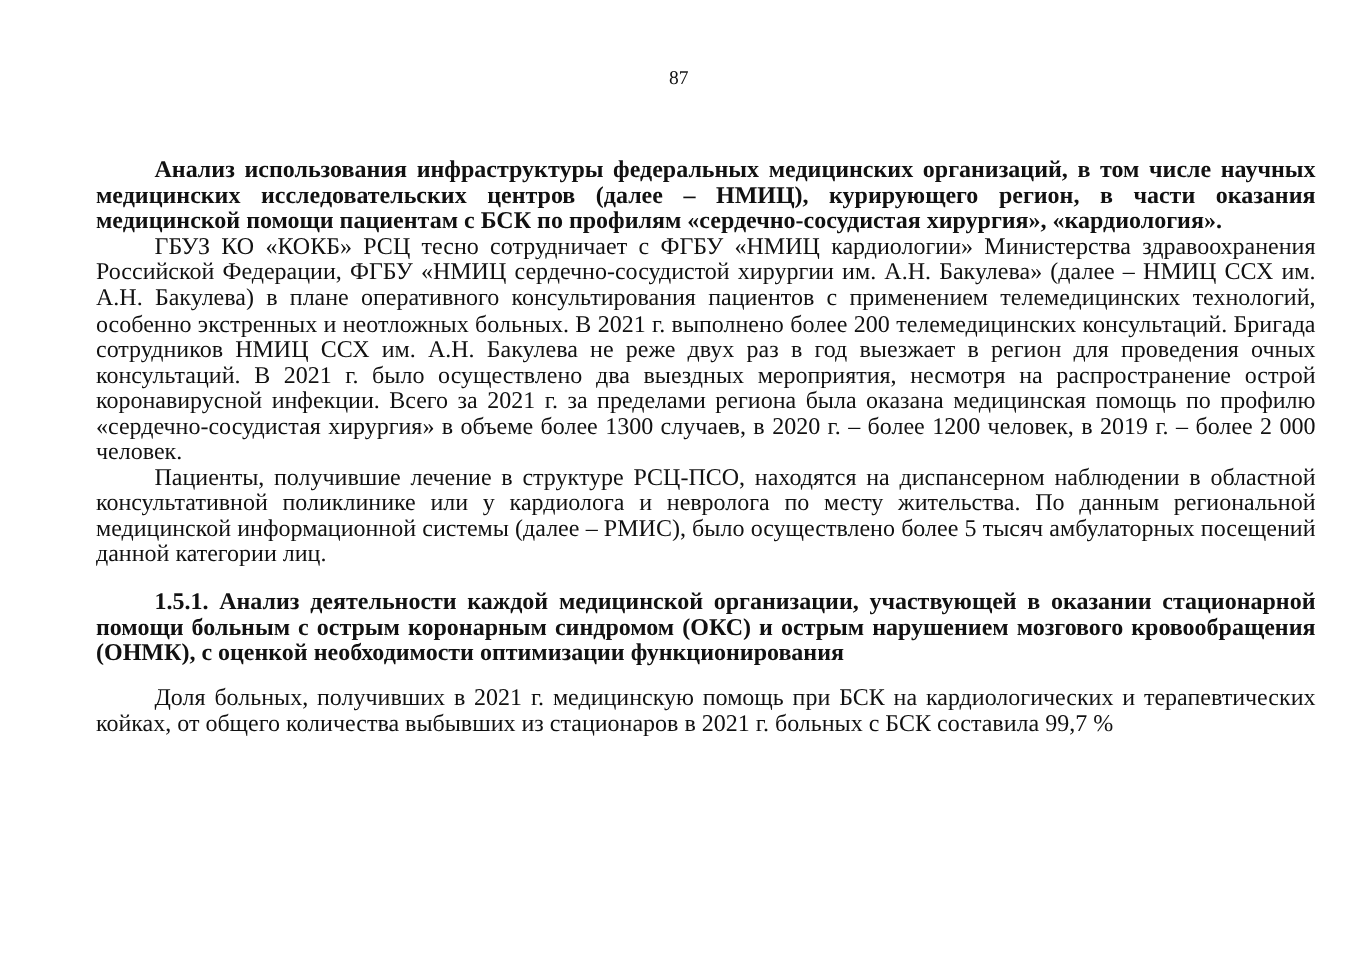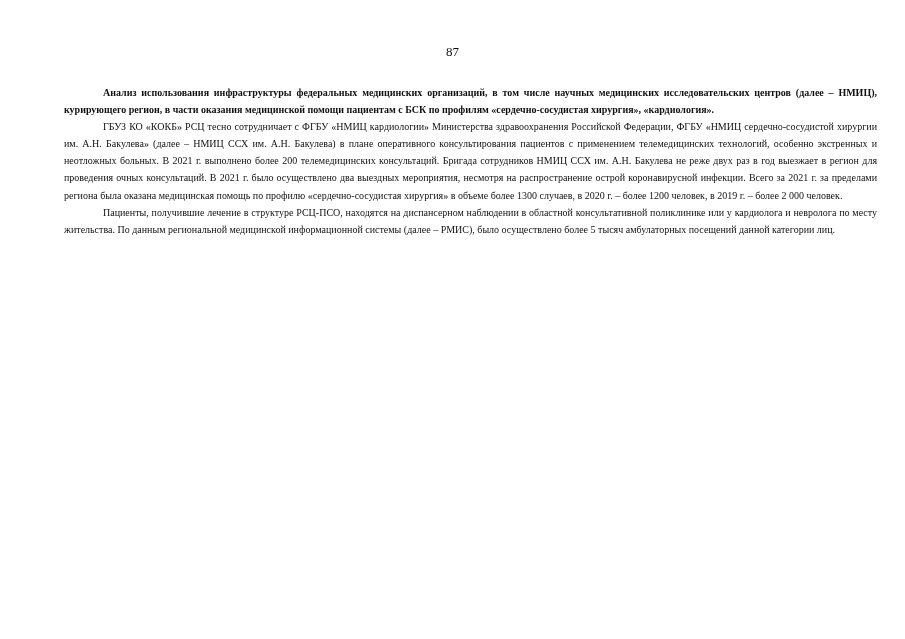--- a/index.html
+++ b/index.html
@@ -7,30 +7,32 @@
     width: 905px; height: 639px; overflow: hidden;
     background: #ffffff; color: #111111;
     font-family: "Liberation Serif", "DejaVu Serif", serif;
     position: relative;
   }
   .page-number {
     position: absolute; top: 44px; left: 0; width: 905px;
     text-align: center; font-size: 13px;
   }
   .content {
-    position: absolute; left: 64px; top: 84px; width: 813px;
-    font-size: 10px; line-height: 17.1px;
+    position: absolute; left: 64px; top: 105px; width: 813px;
+    font-size: 16px; line-height: 17.1px;
   }
   .p { margin: 0; text-align: justify; text-indent: 39px; }
   .b { font-weight: bold; }
   .gap-1 { margin-top: 14px; }
   .gap-2 { margin-top: 13px; }
 </style>
 </head>
 <body>
 
 <div class="page-number">87</div>
 
 <div class="content">
   <p class="p b">Анализ использования инфраструктуры федеральных медицинских организаций, в том числе научных медицинских исследовательских центров (далее – НМИЦ), курирующего регион, в части оказания медицинской помощи пациентам с БСК по профилям «сердечно-сосудистая хирургия», «кардиология».</p>
   <p class="p">ГБУЗ КО «КОКБ» РСЦ тесно сотрудничает с ФГБУ «НМИЦ кардиологии» Министерства здравоохранения Российской Федерации, ФГБУ «НМИЦ сердечно-сосудистой хирургии им. А.Н. Бакулева» (далее – НМИЦ ССХ им. А.Н. Бакулева) в плане оперативного консультирования пациентов с применением телемедицинских технологий, особенно экстренных и неотложных больных. В 2021 г. выполнено более 200 телемедицинских консультаций. Бригада сотрудников НМИЦ ССХ им. А.Н. Бакулева не реже двух раз в год выезжает в регион для проведения очных консультаций. В 2021 г. было осуществлено два выездных мероприятия, несмотря на распространение острой коронавирусной инфекции. Всего за 2021 г. за пределами региона была оказана медицинская помощь по профилю «сердечно-сосудистая хирургия» в объеме более 1300 случаев, в 2020 г. – более 1200 человек, в 2019 г. – более 2 000 человек.</p>
   <p class="p">Пациенты, получившие лечение в структуре РСЦ-ПСО, находятся на диспансерном наблюдении в областной консультативной поликлинике или у кардиолога и невролога по месту жительства. По данным региональной медицинской информационной системы (далее – РМИС), было осуществлено более 5 тысяч амбулаторных посещений данной категории лиц.</p>
+  <p class="p b gap-1">1.5.1. Анализ деятельности каждой медицинской организации, участвующей в оказании стационарной помощи больным с острым коронарным синдромом (ОКС) и острым нарушением мозгового кровообращения (ОНМК), с оценкой необходимости оптимизации функционирования</p>
+  <p class="p gap-2">Доля больных, получивших в 2021 г. медицинскую помощь при БСК на кардиологических и терапевтических койках, от общего количества выбывших из стационаров в 2021 г. больных с БСК составила 99,7 %</p>
 </div>
 
 </body></html>

